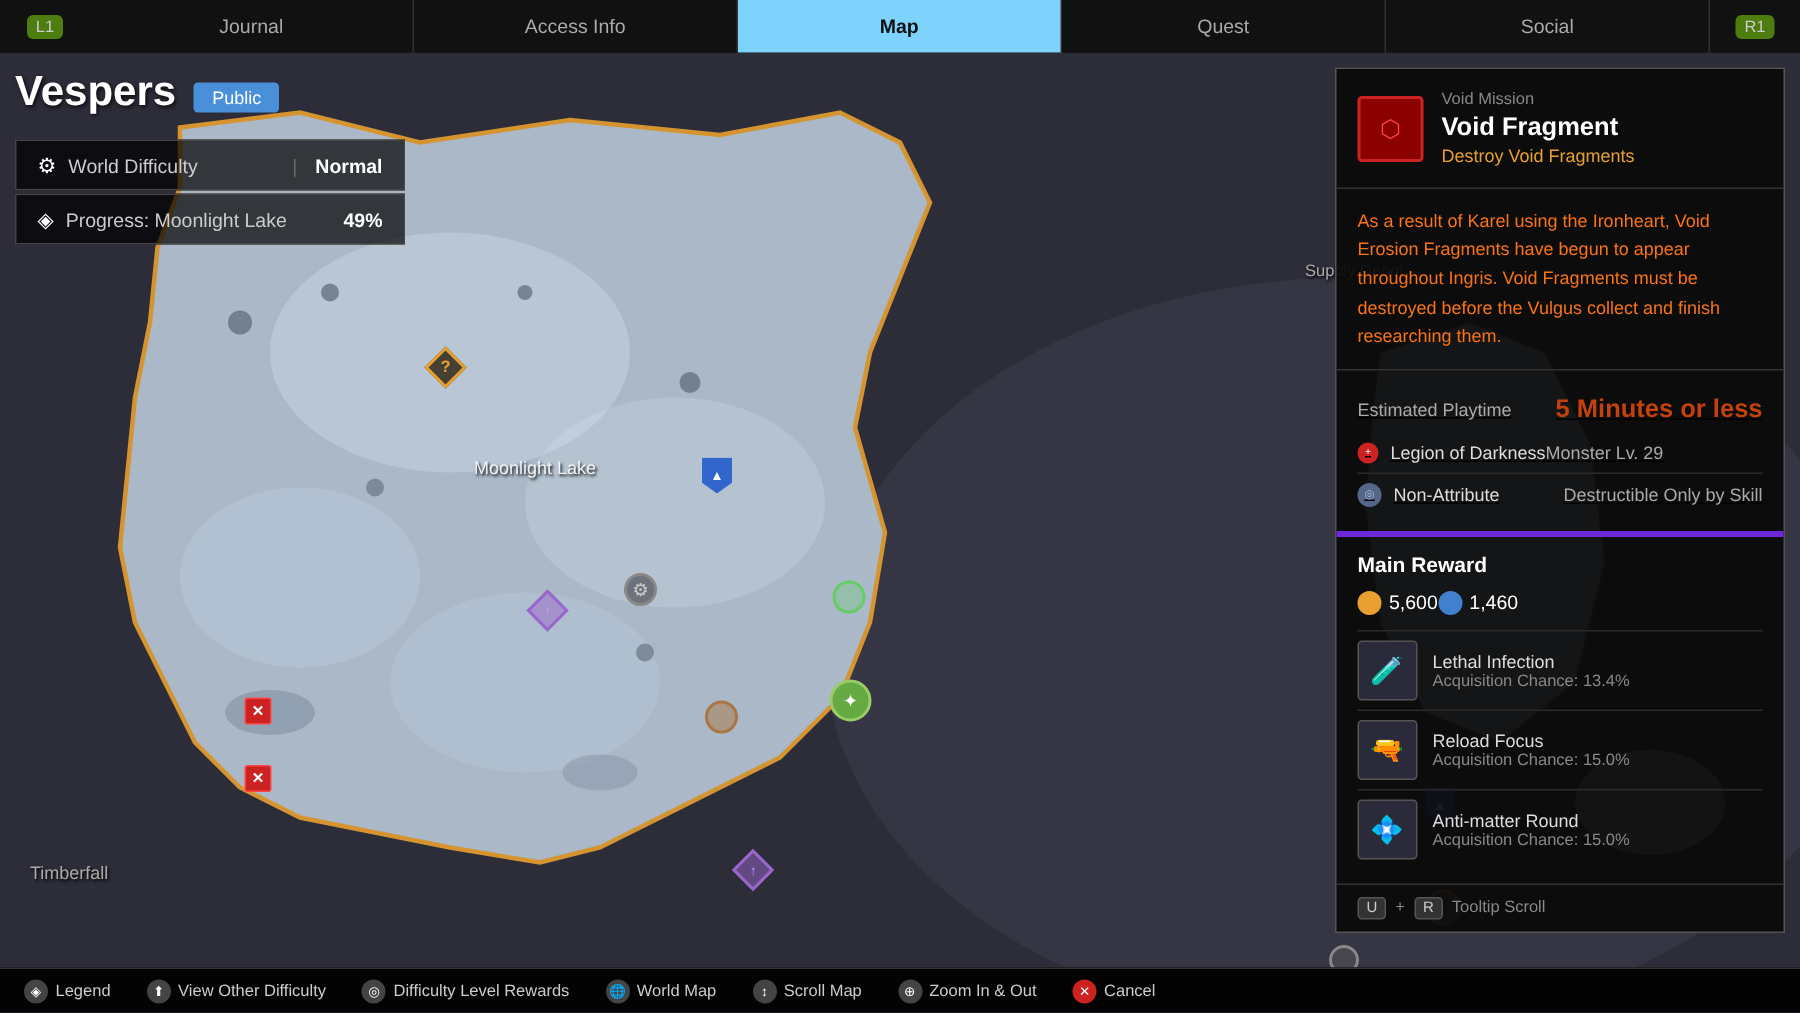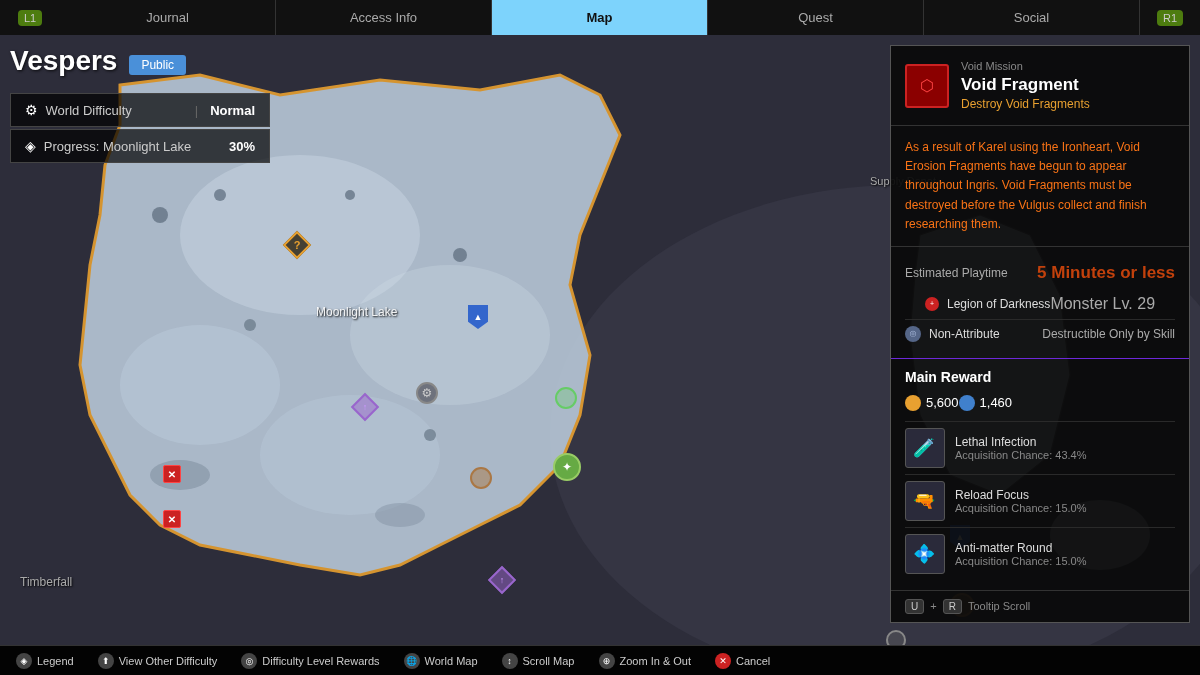--- a/index.html
+++ b/index.html
@@ -143,54 +143,55 @@
     .mission-desc {
       padding: 12px 14px;
       color: #f97316;
       font-size: 12px;
       line-height: 1.6;
       border-bottom: 1px solid #333;
     }
 
     .mission-stats {
       padding: 10px 14px;
-      border-bottom: 1px solid #6d28d9;
+      border-bottom: 4px solid #6d28d9;
+      text-decoration: underline;
     }
 
     .stat-row {
       display: flex;
       align-items: center;
       justify-content: space-between;
       padding: 6px 0;
     }
 
     .stat-label { color: #aaa; font-size: 12px; }
     .stat-value { color: #c2410c; font-size: 17px; font-weight: bold; text-align: right; }
 
     .faction-row {
       display: flex;
       align-items: center;
-      justify-content: center;
+      justify-content: flex-start;
       padding: 6px 0;
     }
 
     .faction-left {
       display: flex; align-items: center; gap: 8px;
     }
 
     .faction-dot {
       width: 14px; height: 14px;
       background: #cc2222;
       border-radius: 50%;
       display: flex; align-items: center; justify-content: center;
       font-size: 8px;
     }
 
     .faction-name { color: #ddd; font-size: 12px; }
-    .monster-level { color: #aaa; font-size: 16px; }
+    .monster-level { color: #aaa; font-size: 12px; }
 
     .attr-row {
       display: flex;
       align-items: center;
       gap: 8px;
       padding: 6px 0;
       border-top: 1px solid #2a2a2a;
     }
 
     .attr-icon {
@@ -526,21 +527,21 @@
     <div class="info-box">
       <span style="font-size:14px;">⚙</span>
       <span class="label">World Difficulty</span>
       <span class="divider">|</span>
       <span class="value">Normal</span>
     </div>
 
     <div class="info-box" style="margin-top:2px;">
       <span style="font-size:14px;">◈</span>
       <span class="label">Progress: Moonlight Lake</span>
-      <span class="value">30%</span>
+      <span class="value">49%</span>
     </div>
   </div>
 
   
   <div class="mission-panel">
 
     <div class="mission-header">
       <div class="mission-icon">
         <span style="color:#ff4444;font-size:16px;">⬡</span>
       </div>
@@ -594,21 +595,21 @@
           <span class="currency-amount">1,460</span>
         </div>
       </div>
 
       <div class="reward-item">
         <div class="reward-img">
           <span>🧪</span>
         </div>
         <div class="reward-info">
           <div class="reward-name">Lethal Infection</div>
-          <div class="reward-chance">Acquisition Chance: 43.4%</div>
+          <div class="reward-chance">Acquisition Chance: 13.4%</div>
         </div>
       </div>
 
       <div class="reward-item">
         <div class="reward-img">
           <span>🔫</span>
         </div>
         <div class="reward-info">
           <div class="reward-name">Reload Focus</div>
           <div class="reward-chance">Acquisition Chance: 15.0%</div>

